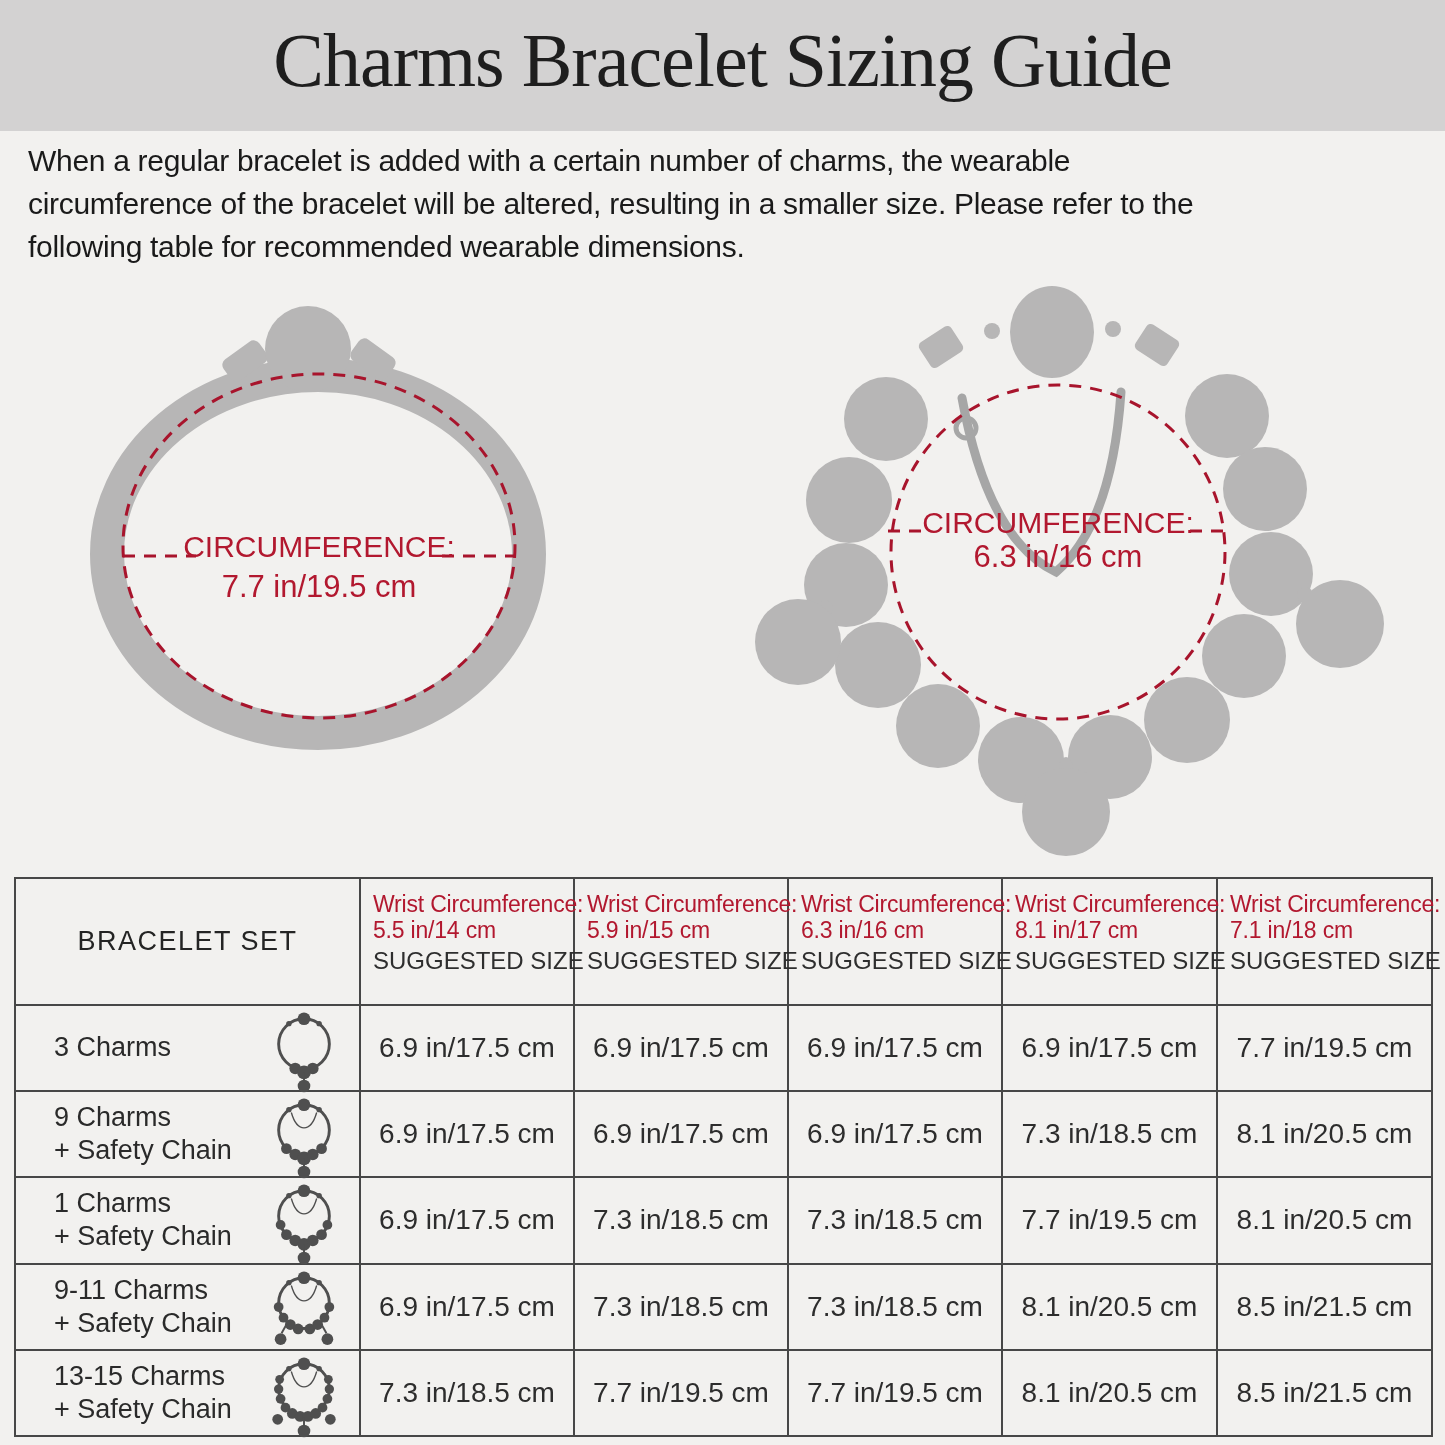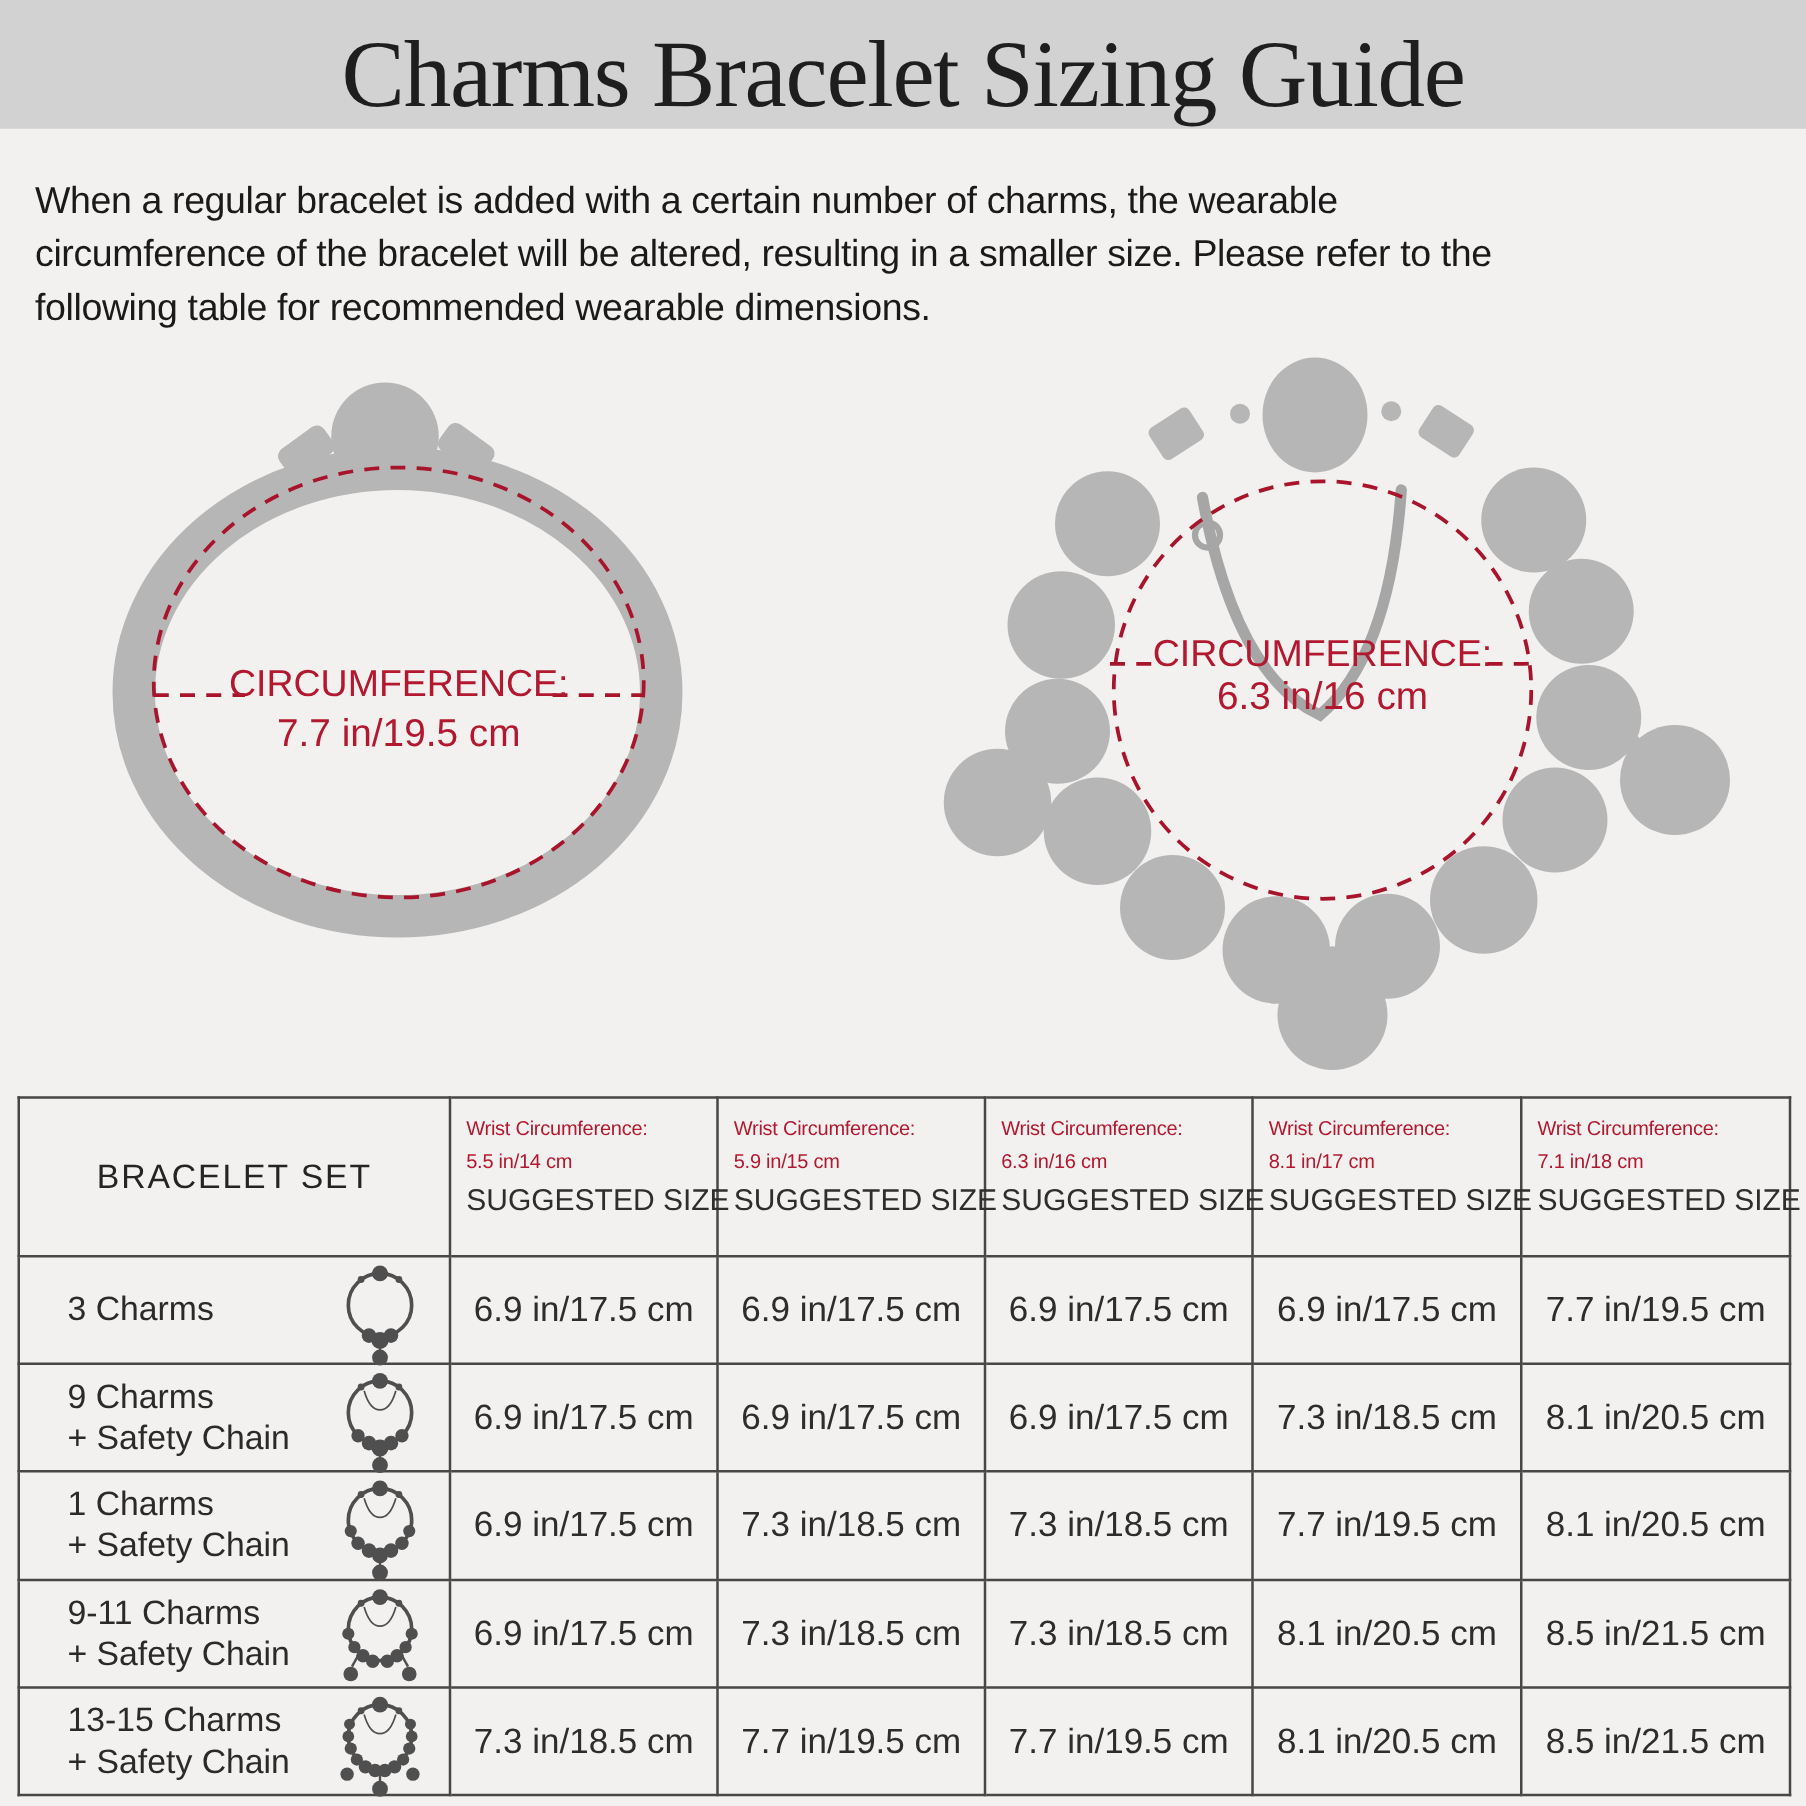--- a/index.html
+++ b/index.html
@@ -1,20 +1,20 @@
 <!DOCTYPE html>
 <html><head>
 <meta charset="utf-8">
 <style>
   html,body{margin:0;padding:0;}
   body{font-family:"Liberation Sans","DejaVu Sans",sans-serif;background:#e8e7e5;}
   .canvas{position:relative;width:1445px;height:1445px;background:#f2f1ef;overflow:hidden;}
 
   
-  .band{position:absolute;left:0;top:0;width:1445px;height:103px;background:#d3d2d2;}
+  .band{position:absolute;left:0;top:0;width:1445px;height:131px;background:#d3d2d2;}
   .band h1{margin:0;width:100%;text-align:center;
     font-family:"Liberation Serif","DejaVu Serif",serif;font-weight:500;
     font-size:76px;line-height:121px;color:#1e1e1e;letter-spacing:-1px;}
 
   
   .intro{position:absolute;left:28px;top:139px;color:#1a1a1a;
     font-size:30px;line-height:43px;letter-spacing:-0.3px;white-space:nowrap;}
 
   
   .diagram{position:absolute;}
@@ -28,21 +28,21 @@
   .circ-value{font-family:"Liberation Sans",sans-serif;font-size:31px;fill:#b2182f;text-anchor:middle;}
 
   
   table.sizing{position:absolute;left:14px;top:877px;width:1417px;height:560px;
     border-collapse:collapse;table-layout:fixed;}
   table.sizing td{border:2px solid #474747;padding:0;}
   tr.hdr{height:100px;}
   tr.datarow{height:68px;}
   .corner{vertical-align:middle;text-align:center;font-size:27px;letter-spacing:1.5px;color:#242424;}
   .colhdr{vertical-align:top;padding:12px 0 0 12px !important;}
-  .wrist{color:#b2182f;font-size:16px;line-height:26px;letter-spacing:-0.2px;white-space:nowrap;}
+  .wrist{color:#b2182f;font-size:23px;line-height:26px;letter-spacing:-0.2px;white-space:nowrap;}
   .suggested{color:#2e2e2e;font-size:24px;line-height:32px;margin-top:2px;white-space:nowrap;}
   .labelcell{position:relative;vertical-align:middle;padding-left:38px !important;}
   .rlabel{font-size:27px;line-height:33px;color:#2a2a2a;}
   .row-icon{position:absolute;right:16px;top:50%;transform:translateY(-50%);width:78px;height:90px;}
   .iring{stroke:#4f4f4f;stroke-width:3;fill:none;}
   .ibead{fill:#4f4f4f;}
   .ichain{stroke:#4f4f4f;stroke-width:1.4;fill:none;}
   .ilink{stroke:#4f4f4f;stroke-width:2;}
   .sizecell{vertical-align:middle;text-align:center;font-size:28px;color:#2d2d2d;white-space:nowrap;}
 </style>

